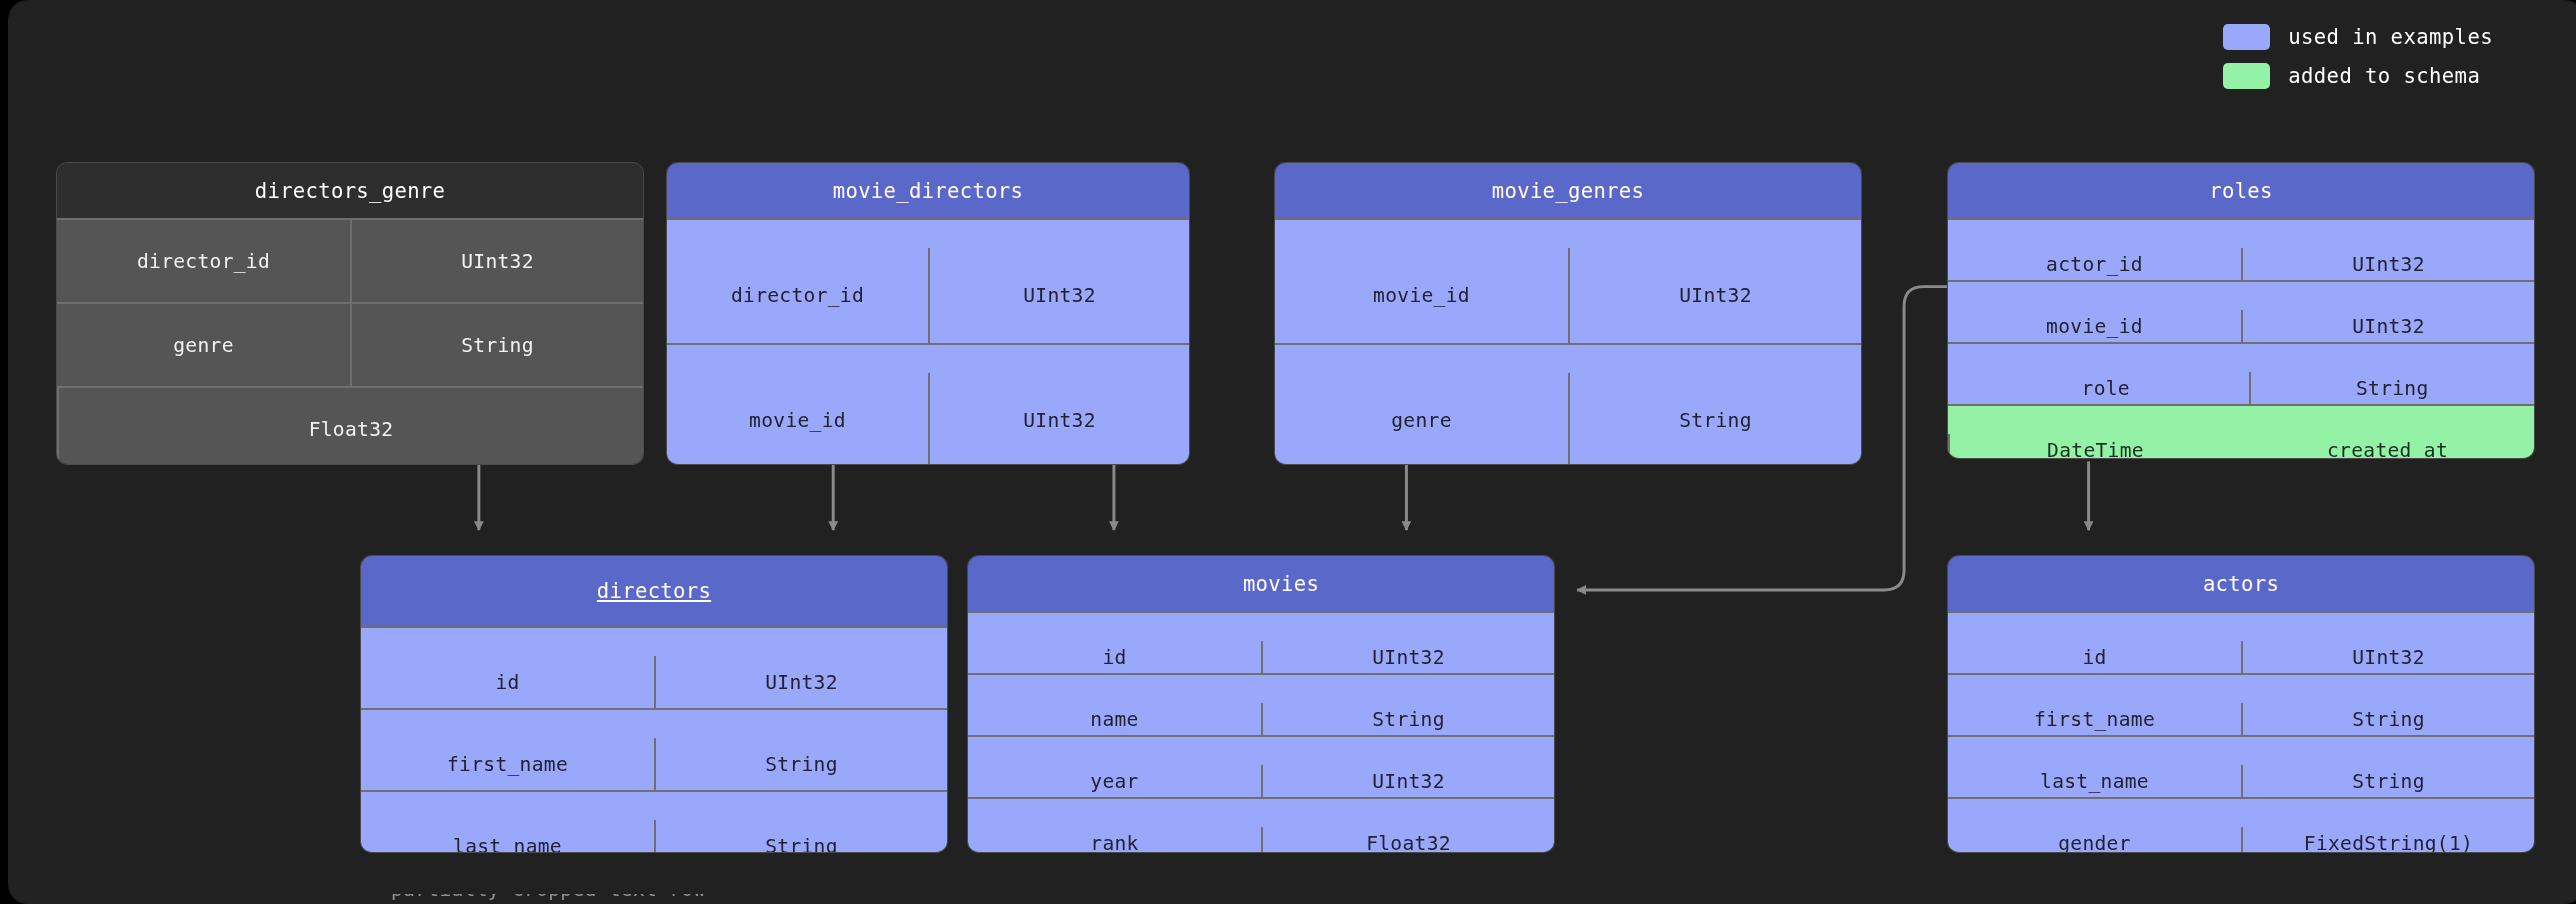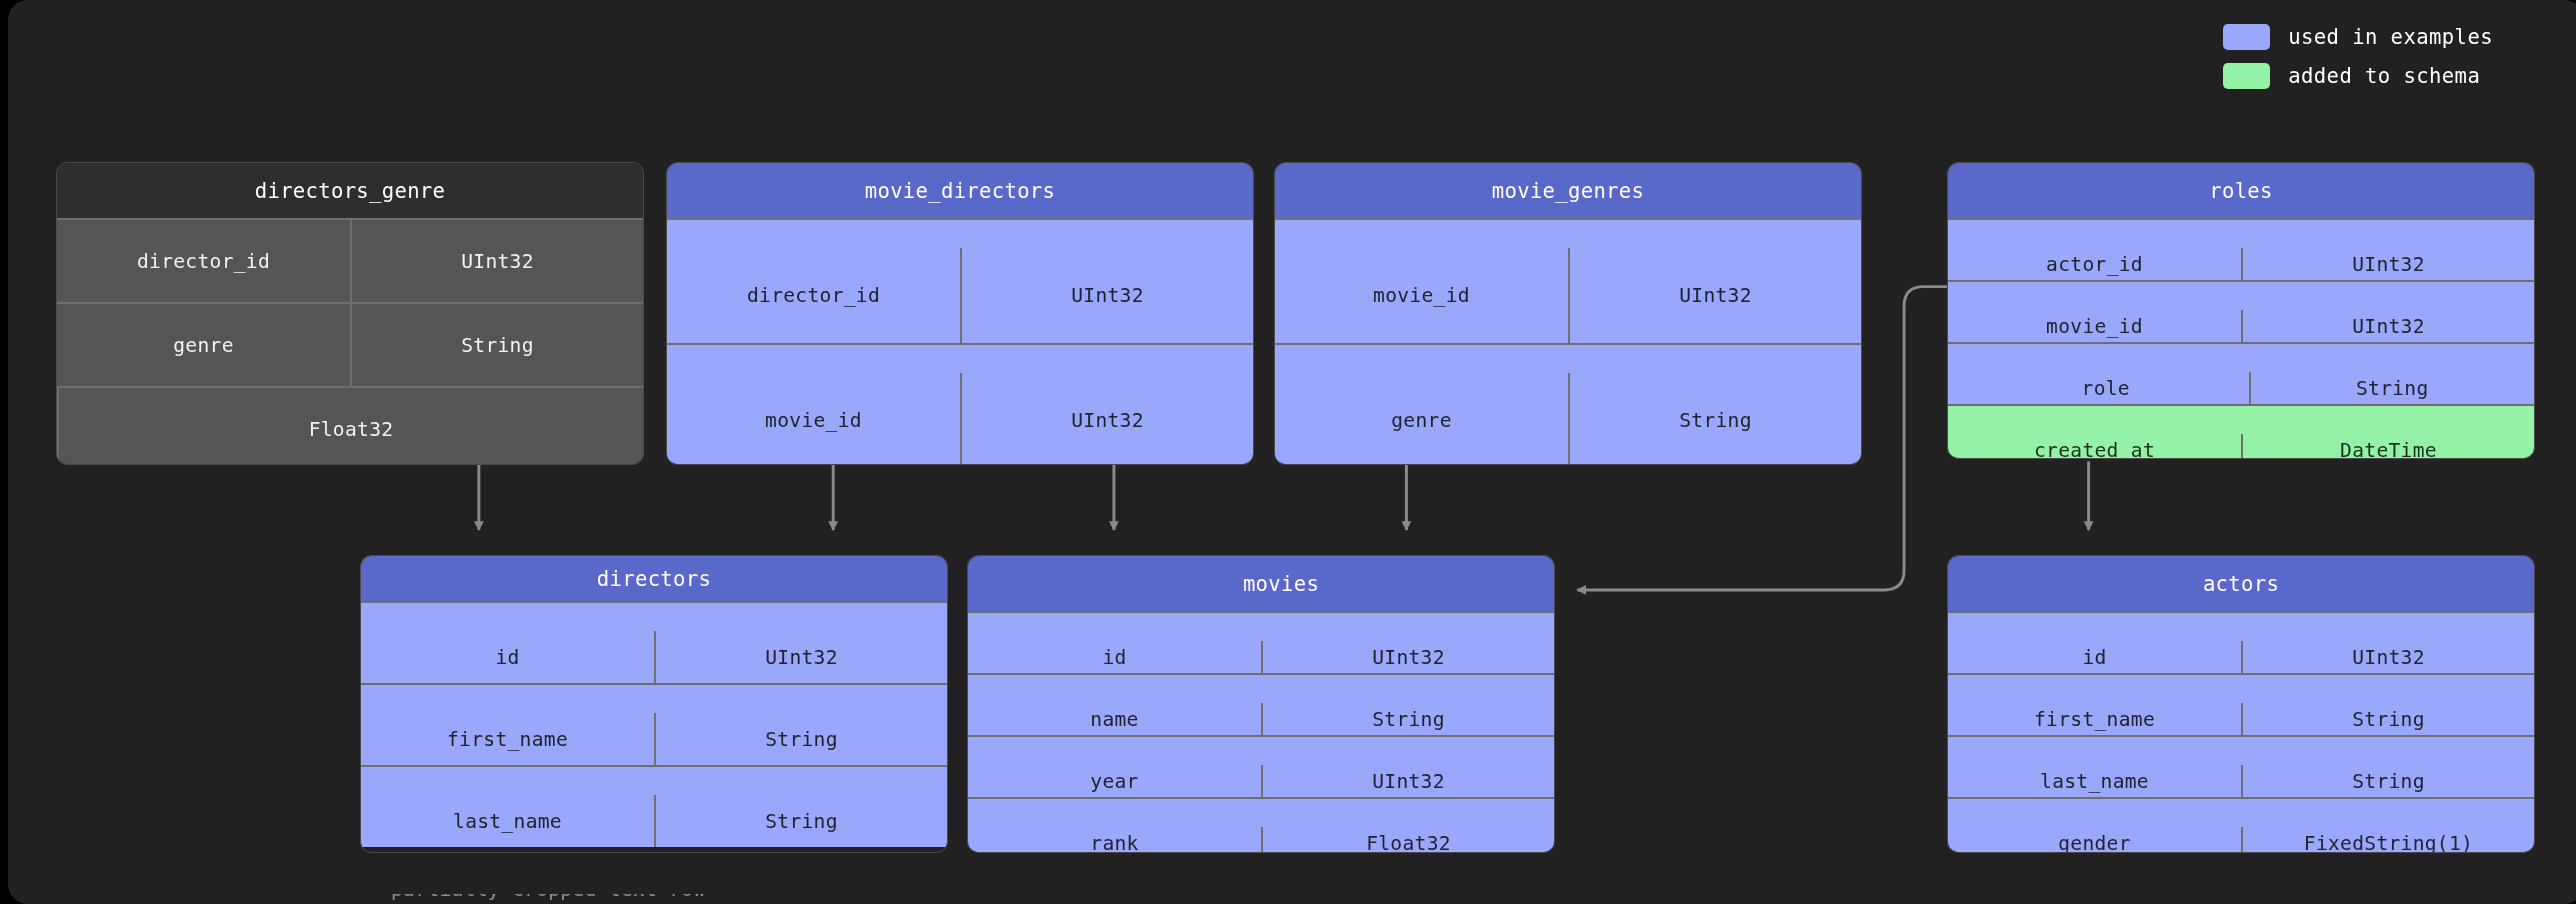--- a/index.html
+++ b/index.html
@@ -101,21 +101,21 @@
       </div>
       <div class="t-row" style="height: 82px;">
         <div class="t-cell">genre</div>
         <div class="t-cell right">String</div>
       </div>
       <div class="t-row" style="height: 82px;">
         <div class="t-cell right">Float32</div>
       </div>
     </div>
 
-  <div class="table v-blue" style="left:659px;top:163px;width:586px;height:301px;">
+  <div class="table v-blue" style="left:659px;top:163px;width:522px;height:301px;">
       <div class="t-header" style="height: 55px;">movie_directors</div>
       <div class="t-row" style="height: 123px;">
         <div class="t-cell">director_id</div>
         <div class="t-cell right">UInt32</div>
       </div>
       <div class="t-row" style="height: 123px;">
         <div class="t-cell">movie_id</div>
         <div class="t-cell right">UInt32</div>
       </div>
     </div>
@@ -140,27 +140,27 @@
       </div>
       <div class="t-row" style="height: 60px;">
         <div class="t-cell">movie_id</div>
         <div class="t-cell right">UInt32</div>
       </div>
       <div class="t-row" style="height: 60px; padding-left: 15px;">
         <div class="t-cell">role</div>
         <div class="t-cell right">String</div>
       </div>
       <div class="t-row added" style="height: 60px;">
+        <div class="t-cell right">DateTime</div>
         <div class="t-cell">created_at</div>
-        <div class="t-cell right">DateTime</div>
       </div>
     </div>
 
   <div class="table v-blue" style="left:353px;top:556px;width:586px;height:296px;">
-      <div class="t-header" style="height: 45px;">directors</div>
+      <div class="t-header" style="height: 70px; text-decoration: underline;">directors</div>
       <div class="t-row" style="height: 80px;">
         <div class="t-cell">id</div>
         <div class="t-cell right">UInt32</div>
       </div>
       <div class="t-row" style="height: 80px;">
         <div class="t-cell">first_name</div>
         <div class="t-cell right">String</div>
       </div>
       <div class="t-row" style="height: 80px;">
         <div class="t-cell">last_name</div>

